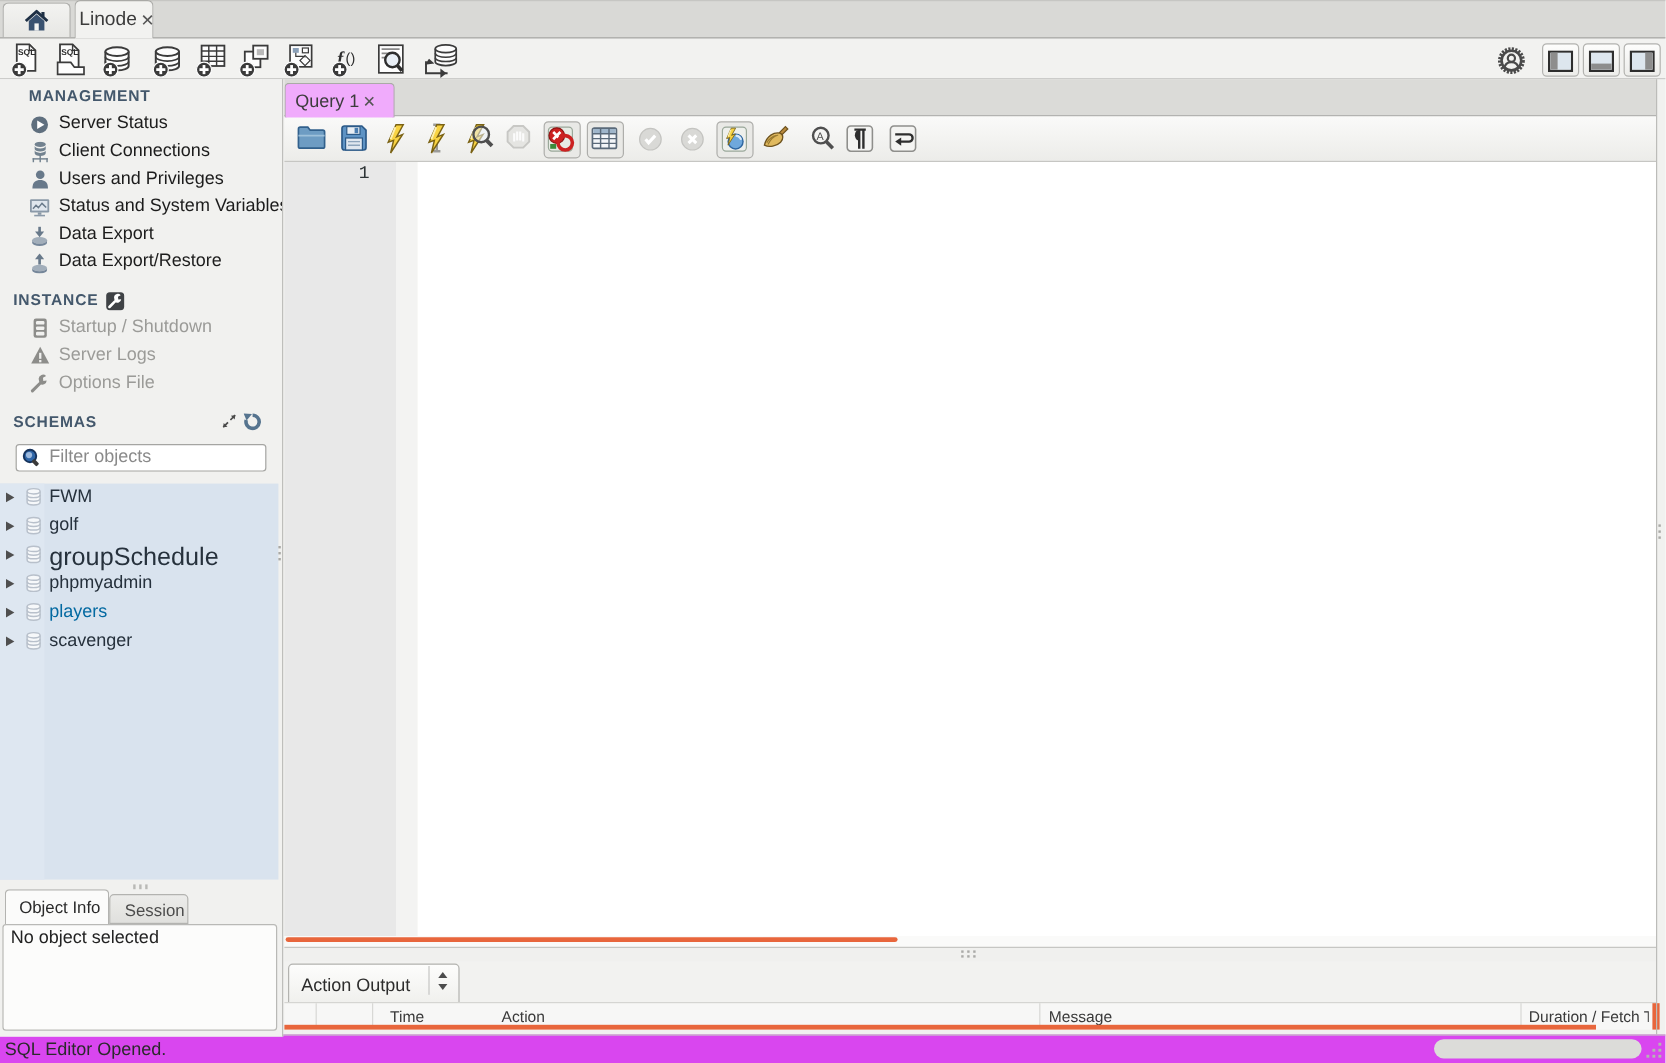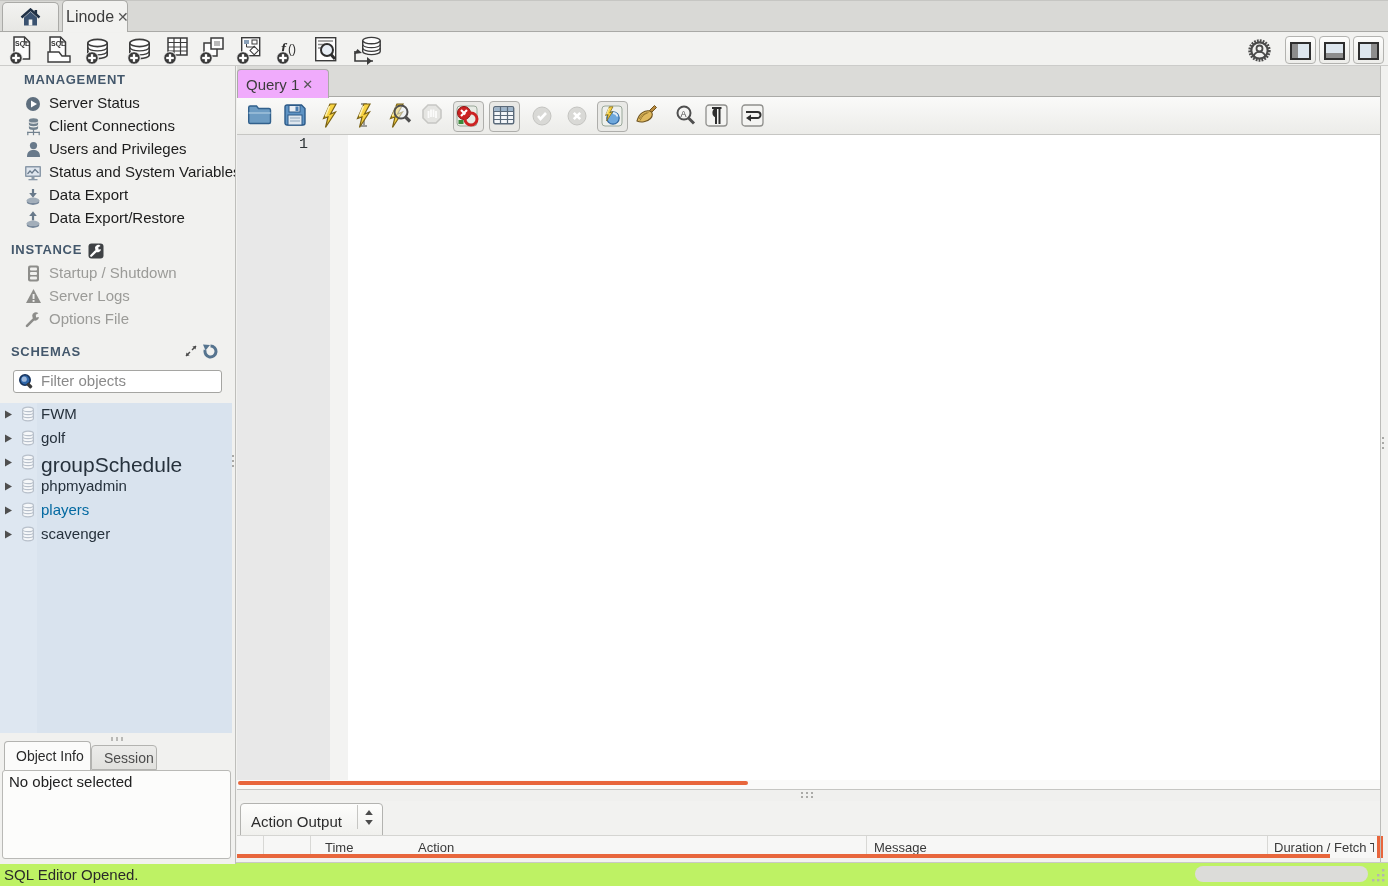--- a/index.html
+++ b/index.html
@@ -33,21 +33,21 @@
 #hscroll { left:237px; top:780px; width:1143px; height:9px; background:#fafaf9; }
 #hthumb { left:238px; top:781px; width:510px; height:4px; background:#e8663c; border-radius:2px; }
 #splitter2 { left:237px; top:789px; width:1143px; height:12px; background:#f0f0ee; border-top:1px solid #c6c6c3; }
 #aoutbar { left:237px; top:801px; width:1143px; height:34px; background:#f2f2f0; }
 #combo { left:240px; top:803px; width:143px; height:36px; background:linear-gradient(#fdfdfc,#efefec); border:1px solid #b3b3b0; border-radius:4px; font-size:15px; color:#2c2c2c; }
 #tblhead { left:237px; top:835px; width:1143px; height:23px; background:#f7f7f6; border-top:1px solid #d5d5d2; font-size:13px; color:#3a3a3a; }
 .colsep { top:836px; width:1px; height:21px; background:#d8d8d5; }
 #orangeline { left:237px; top:854px; width:1093px; height:4px; background:#e8663c; }
 #orangevert { left:1377px; top:836px; width:6px; height:22px; background:#e8663c; }
 
-#statusbar { left:0; top:862px; width:1388px; height:24px; background:#bef264; border-top:1px solid #c9c9c6; font-size:15px; color:#2a2a2a; }
+#statusbar { left:0; top:862px; width:1388px; height:24px; background:#d946ef; border-top:1px solid #c9c9c6; font-size:15px; color:#2a2a2a; }
 #statuspill { left:1195px; top:866px; width:173px; height:16px; background:#dcdcd9; border-radius:8px; }
 .vcent { display:flex; align-items:center; }
 </style>
 </head>
 <body>
 <div id="tabstrip" class="abs"></div>
 <div id="hometab" class="abs vcent" style="justify-content:center;">
 <svg width="21" height="19" viewBox="0 0 21 19">
   <path d="M1.5 9.5 L10.5 1.5 L19.5 9.5" fill="none" stroke="#1f3045" stroke-width="2.5"></path>
   <rect x="14.5" y="2" width="2.6" height="4" fill="#1f3045"></rect>

